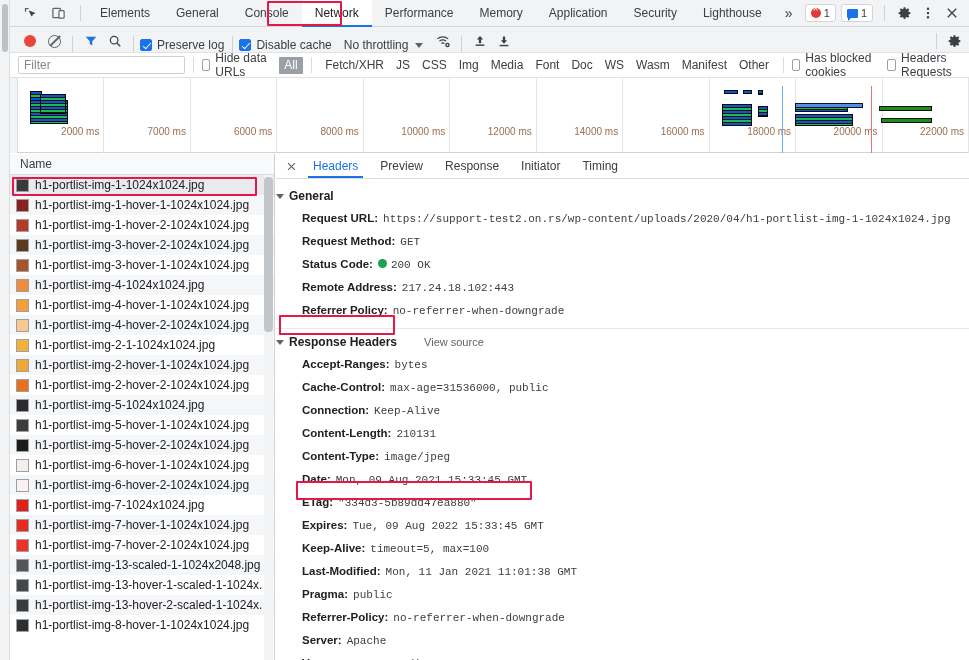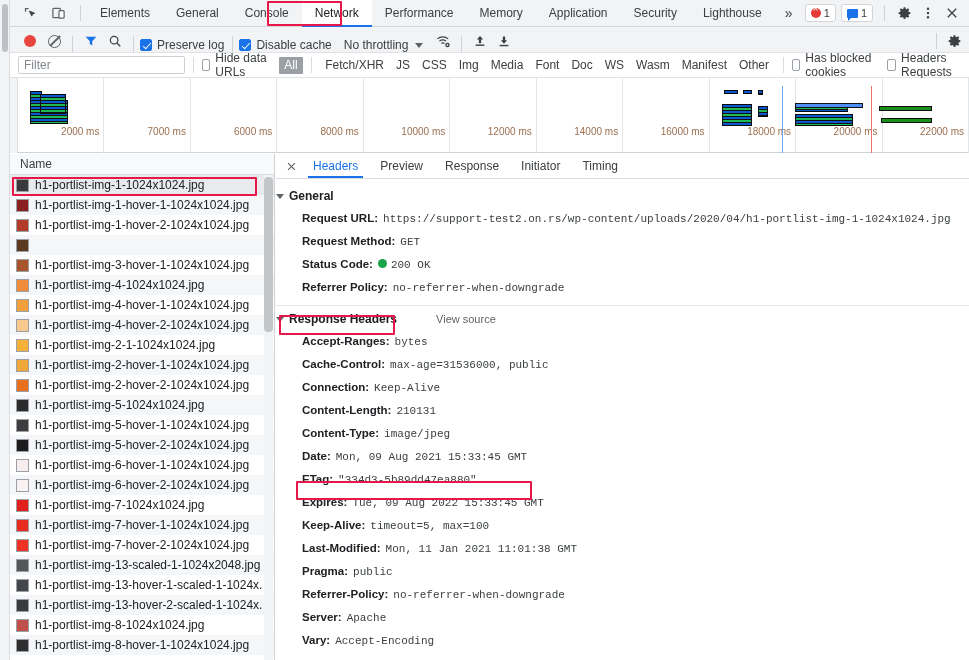--- a/index.html
+++ b/index.html
@@ -270,21 +270,21 @@
     display: flex; align-items: center; gap: 5px;
     font-size: 12px; font-weight: bold; color: #202124;
     padding: 4px 0 4px 0; cursor: pointer;
   }
   .tri-dn {
     width: 0; height: 0; border-left: 4px solid transparent;
     border-right: 4px solid transparent; border-top: 5px solid #5f6368;
   }
   .viewsrc {
     font-size: 11px; color: #5f6368; font-weight: normal;
-    margin-left: 34px; cursor: pointer;
+    margin-left: 22px; cursor: pointer;
   }
   .hdr-row {
     display: flex; align-items: baseline;
     padding: 2px 0 2px 26px; font-size: 11.5px; line-height: 18px;
   }
   .hdr-name { font-weight: bold; color: #202124; flex: none; }
   .hdr-val {
     font-family: "Liberation Mono", monospace; font-size: 11px;
     color: #3c4043; margin-left: 5px; word-break: break-all;
   }
@@ -561,20 +561,21 @@
         <div class="row">
           <span class="rowico" style="background: rgb(138, 32, 32);"></span>
           <span class="rowtext">h1-portlist-img-1-hover-1-1024x1024.jpg</span>
         </div>
         <div class="row">
           <span class="rowico" style="background: rgb(179, 59, 42);"></span>
           <span class="rowtext">h1-portlist-img-1-hover-2-1024x1024.jpg</span>
         </div>
         <div class="row">
           <span class="rowico" style="background: rgb(92, 58, 34);"></span>
+          <span class="rowtext">h1-portlist-img-3-hover-2-1024x1024.jpg</span>
         </div>
         <div class="row">
           <span class="rowico" style="background: rgb(168, 84, 42);"></span>
           <span class="rowtext">h1-portlist-img-3-hover-1-1024x1024.jpg</span>
         </div>
         <div class="row">
           <span class="rowico" style="background: rgb(240, 140, 58);"></span>
           <span class="rowtext">h1-portlist-img-4-1024x1024.jpg</span>
         </div>
         <div class="row">
@@ -633,24 +634,20 @@
           <span class="rowico" style="background: rgb(85, 86, 90);"></span>
           <span class="rowtext">h1-portlist-img-13-scaled-1-1024x2048.jpg</span>
         </div>
         <div class="row">
           <span class="rowico" style="background: rgb(69, 70, 74);"></span>
           <span class="rowtext">h1-portlist-img-13-hover-1-scaled-1-1024x.</span>
         </div>
         <div class="row">
           <span class="rowico" style="background: rgb(58, 59, 63);"></span>
           <span class="rowtext">h1-portlist-img-13-hover-2-scaled-1-1024x.</span>
-        </div>
-        <div class="row">
-          <span class="rowico" style="background: rgb(192, 80, 74);"></span>
-          <span class="rowtext">h1-portlist-img-8-1024x1024.jpg</span>
         </div>
         <div class="row">
           <span class="rowico" style="background: rgb(47, 47, 47);"></span>
           <span class="rowtext">h1-portlist-img-8-hover-1-1024x1024.jpg</span>
         </div>
       </div>
     <div class="vscroll"></div>
     <div class="vthumb"></div>
   </div>
 
@@ -690,20 +687,24 @@
           </div>
           <div class="hdr-row">
             <span class="hdr-name">Request Method:</span>
             <span class="hdr-val">GET</span>
           </div>
           <div class="hdr-row">
             <span class="hdr-name">Status Code:</span>
             <span class="hdr-val"><span class="status-dot" style="background: rgb(25, 163, 74);"></span>200 OK</span>
           </div>
           <div class="hdr-row">
+            <span class="hdr-name">Remote Address:</span>
+            <span class="hdr-val">217.24.18.102:443</span>
+          </div>
+          <div class="hdr-row">
             <span class="hdr-name">Referrer Policy:</span>
             <span class="hdr-val">no-referrer-when-downgrade</span>
           </div>
         </div>
 
       <div class="sec-divider"></div>
 
       <div class="section-title">
         <span class="tri-dn"></span>
         <span>Response Headers</span>

